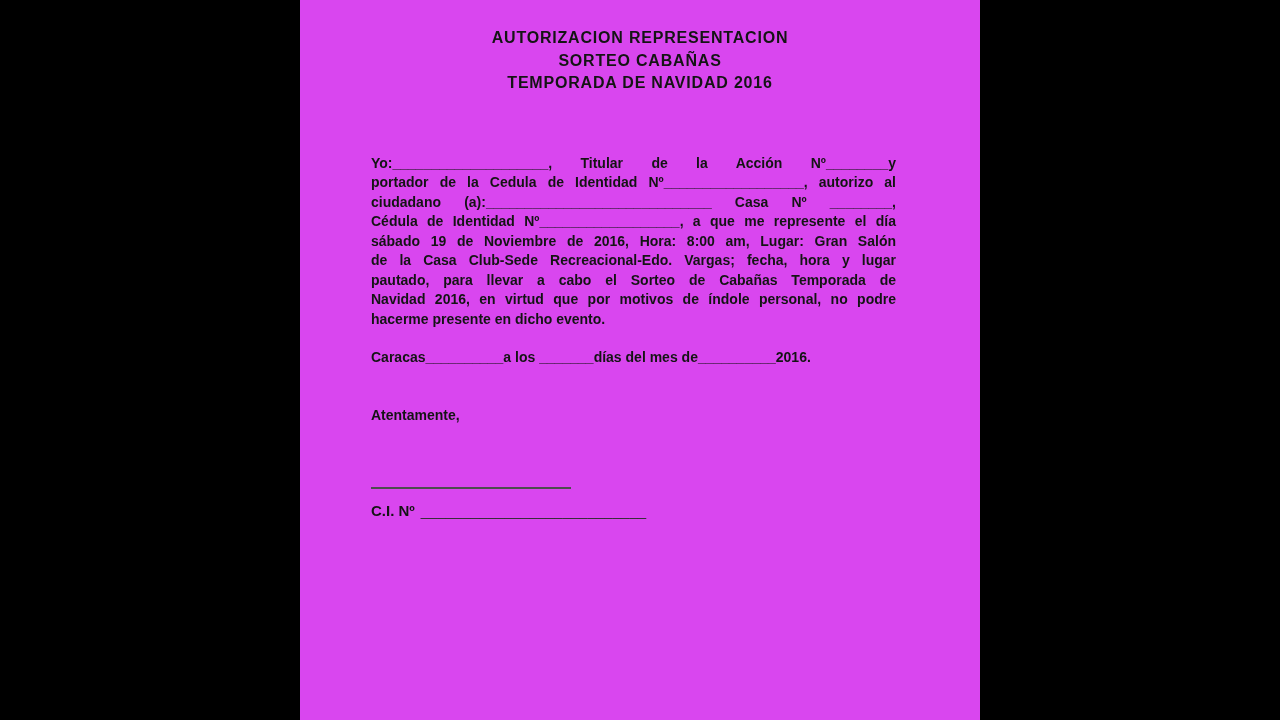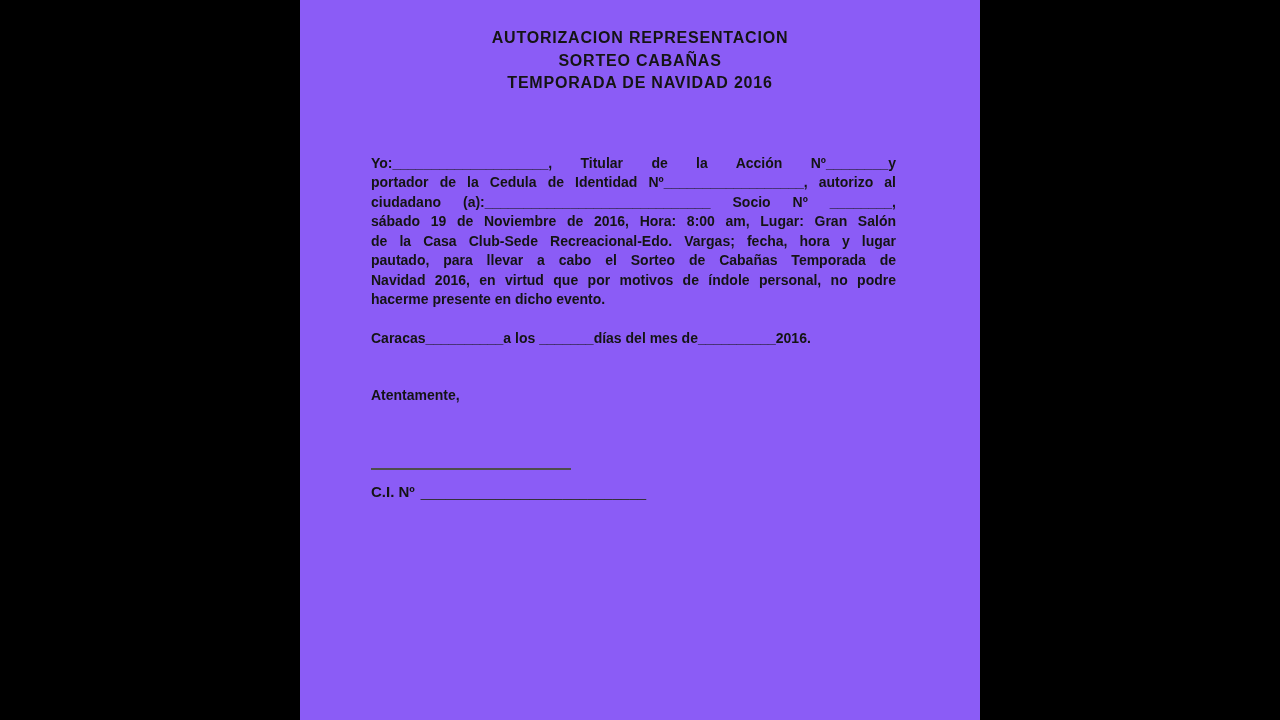--- a/index.html
+++ b/index.html
@@ -13,21 +13,21 @@
   }
   .stage {
     width: 1280px;
     height: 720px;
     background: #000;
   }
   .page {
     width: 680px;
     height: 720px;
     margin: 0 auto;
-    background: #8b5cf6;
+    background: #d946ef;
     box-sizing: border-box;
     padding-top: 27px;
     color: #111;
   }
   .title {
     text-align: center;
     font-weight: bold;
     font-size: 16px;
     line-height: 22.5px;
     letter-spacing: 0.8px;
@@ -84,21 +84,22 @@
       <div>AUTORIZACION REPRESENTACION</div>
       <div>SORTEO CABAÑAS</div>
       <div>TEMPORADA DE NAVIDAD 2016</div>
     </div>
 
     <div class="content">
 
       <div class="para1">
         <div class="jline">Yo:____________________, Titular de la Acción Nº________y</div>
         <div class="jline">portador de la Cedula de Identidad Nº__________________, autorizo al</div>
-        <div class="jline">ciudadano (a):_____________________________ Socio Nº ________,</div>
+        <div class="jline">ciudadano (a):_____________________________ Casa Nº ________,</div>
+        <div class="jline">Cédula de Identidad Nº__________________, a que me represente el día</div>
         <div class="jline">sábado 19 de Noviembre de 2016, Hora: 8:00 am, Lugar: Gran Salón</div>
         <div class="jline">de la Casa Club-Sede Recreacional-Edo. Vargas; fecha, hora y lugar</div>
         <div class="jline">pautado, para llevar a cabo el Sorteo de Cabañas Temporada de</div>
         <div class="jline">Navidad 2016, en virtud que por motivos de índole personal, no podre</div>
         <div class="jline last">hacerme presente en dicho evento.</div>
       </div>
 
       <div class="para2">
         <div class="jline last">Caracas__________a los _______días del mes de__________2016.</div>
       </div>

